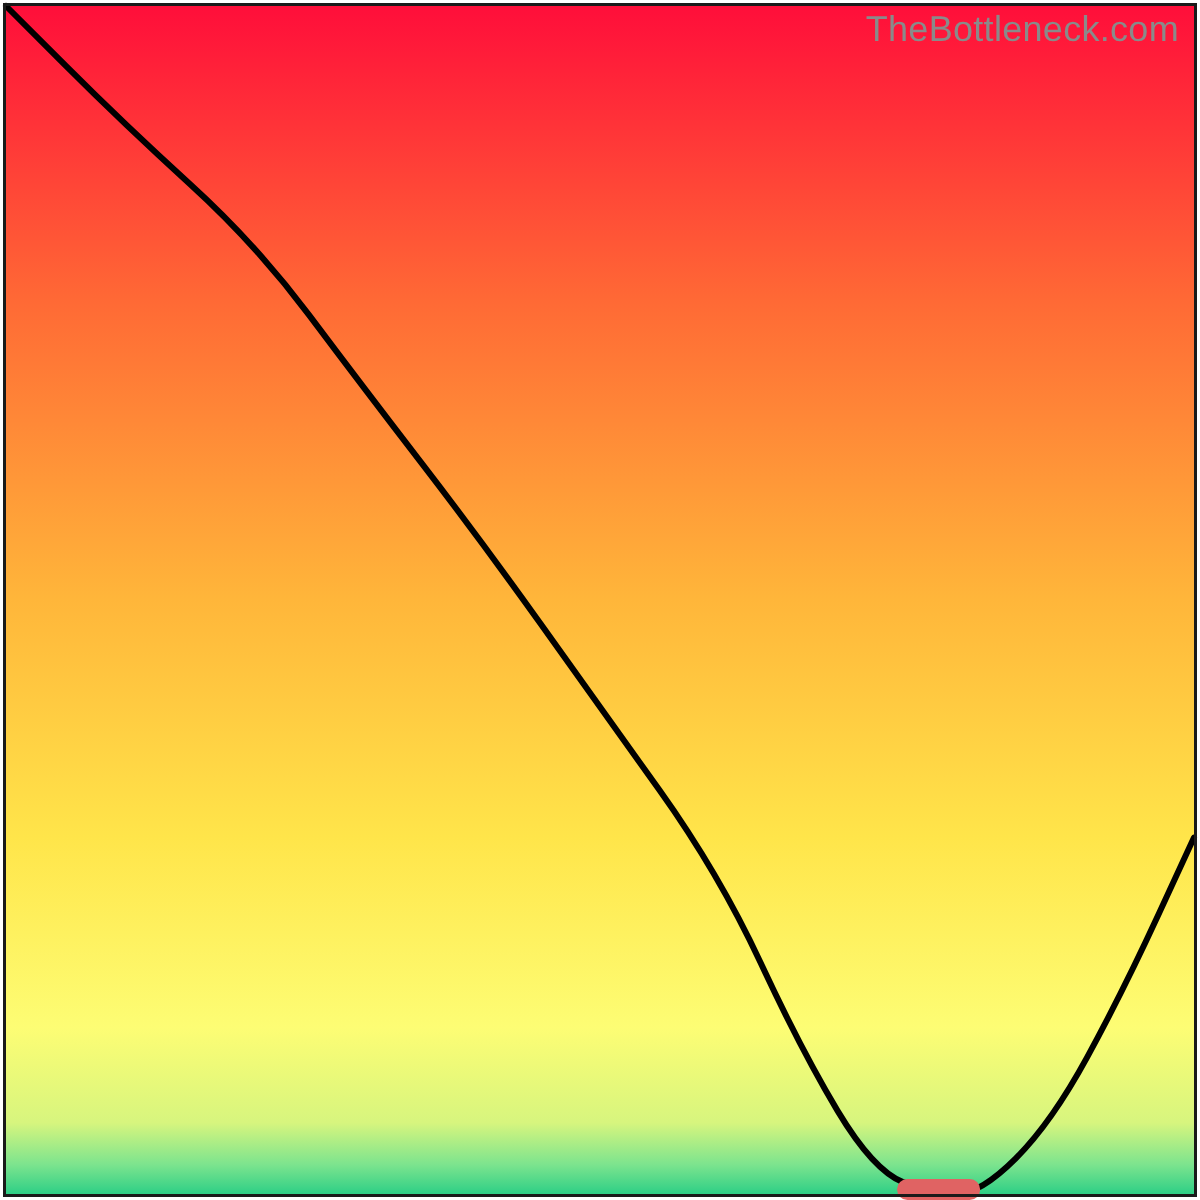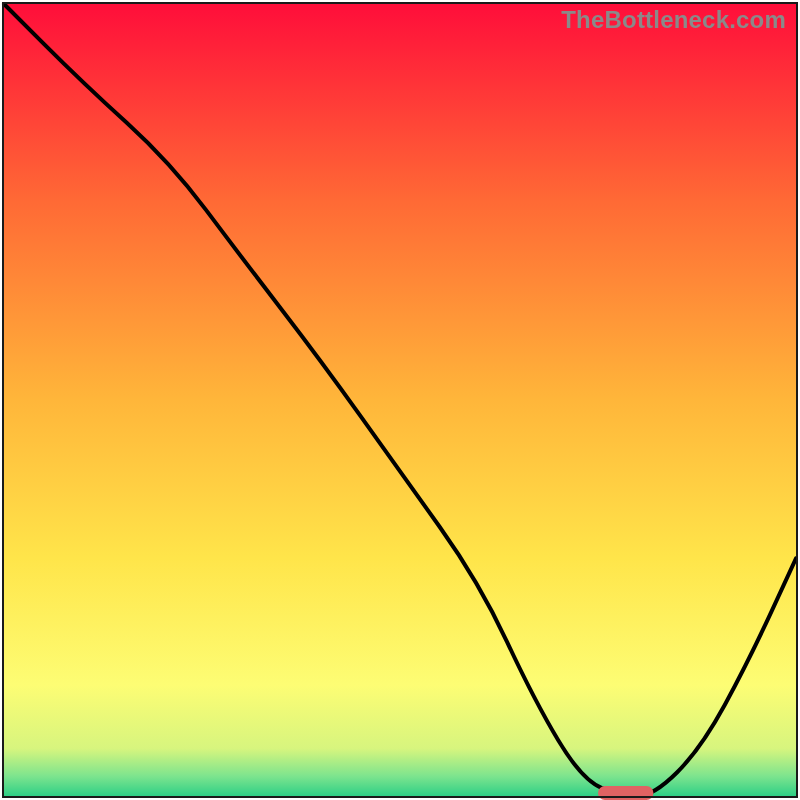--- a/index.html
+++ b/index.html
@@ -14,21 +14,21 @@
   .chart-wrap {
     position: relative;
     width: 800px;
     height: 800px;
   }
   .watermark {
     position: absolute;
     top: 6px;
     right: 14px;
     font-size: 24px;
-    font-weight: 700;
+    font-weight: 400;
     color: #8a8a8a;
     letter-spacing: 0.2px;
     z-index: 3;
     pointer-events: none;
   }
   svg {
     position: absolute;
     inset: 0;
     z-index: 1;
   }

